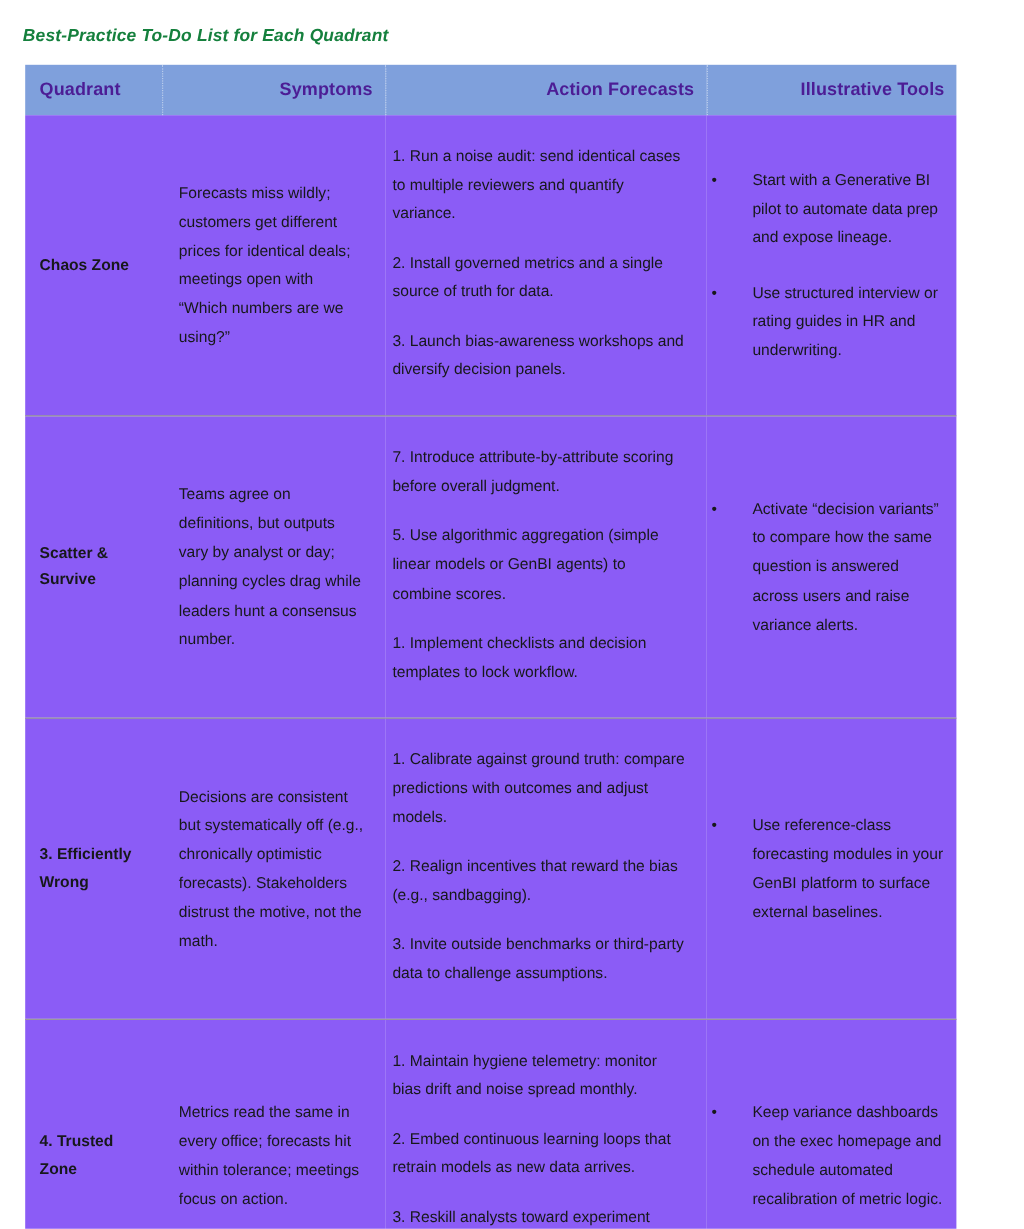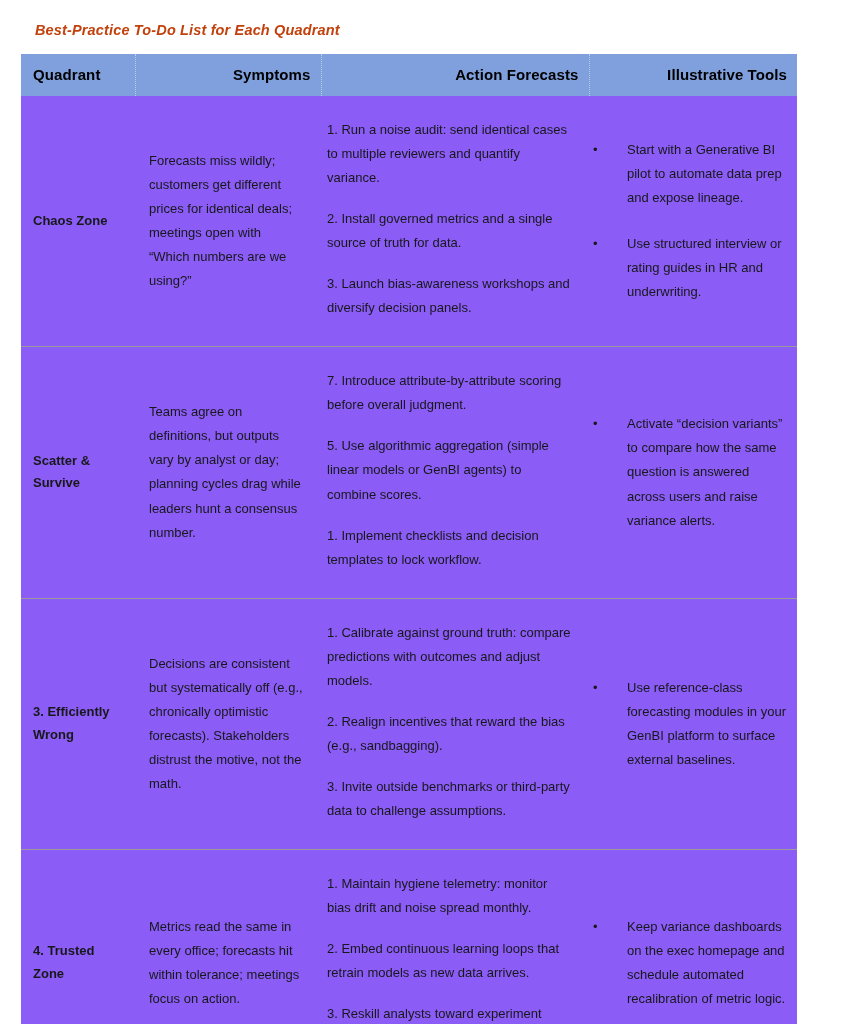--- a/index.html
+++ b/index.html
@@ -15,48 +15,48 @@
     overflow: hidden;
   }
   .page {
     position: relative;
     width: 853px;
     height: 1024px;
     box-sizing: border-box;
   }
   .table-title {
     position: absolute;
-    left: 35px;
+    left: 19px;
     top: 22px;
     font-size: 14.5px;
     font-weight: bold;
     font-style: italic;
     letter-spacing: 0.15px;
-    color: #c2410c;
+    color: #15803d;
     white-space: nowrap;
   }
   .table-wrap {
     position: absolute;
     left: 21px;
     top: 54px;
     width: 776px;
   }
   table.grid {
     width: 776px;
     border-collapse: collapse;
     table-layout: fixed;
   }
   table.grid col.c-quadrant { width: 114px; }
   table.grid col.c-symptoms { width: 186px; }
   table.grid col.c-actions  { width: 268px; }
   table.grid col.c-tools    { width: 208px; }
 
   thead th {
     background: #7fa0dc;
-    color: #000000;
+    color: #4c1d95;
     font-size: 15px;
     font-weight: bold;
     text-align: left;
     padding: 12px 10px 13px 10px;
     vertical-align: middle;
     letter-spacing: 0.1px;
   }
   thead th.th-quadrant { padding-left: 12px; }
   thead th.th-symptoms,
   thead th.th-actions,

